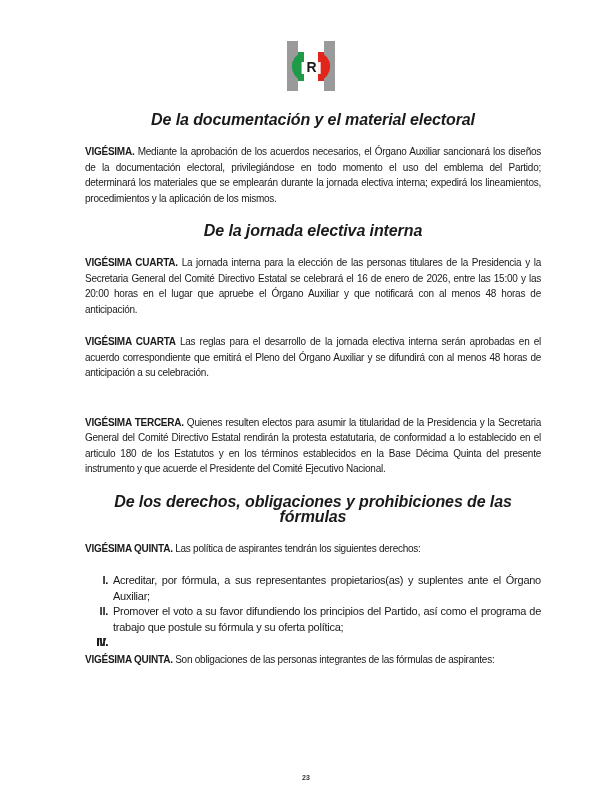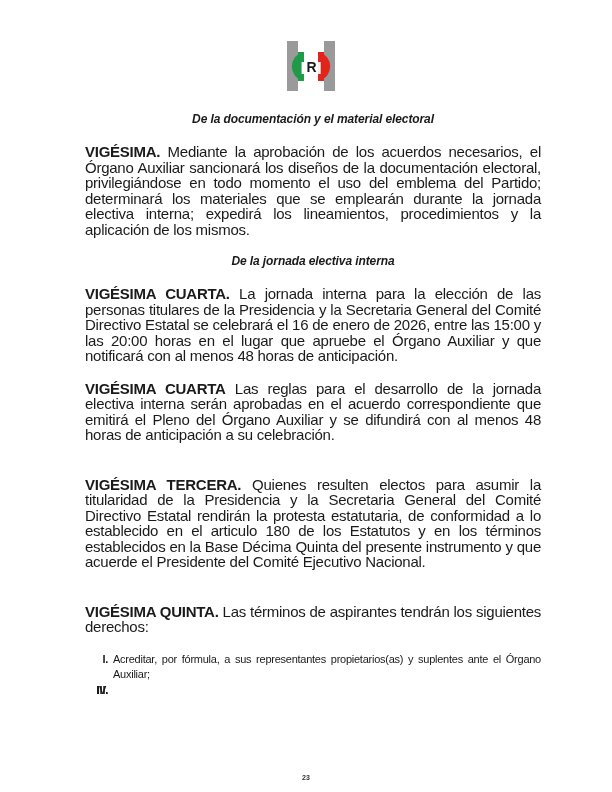--- a/index.html
+++ b/index.html
@@ -1,22 +1,22 @@
 <!DOCTYPE html>
 <html><head>
 <meta charset="utf-8">
 <style>
   html, body { margin: 0; padding: 0; background: #ffffff; }
   body { width: 612px; height: 792px; position: relative; overflow: hidden;
          font-family: "Liberation Sans", sans-serif; color: #1a1a1a; }
   .logo { position: absolute; left: 287px; top: 41px; width: 48px; height: 50px; }
   .page { position: absolute; left: 85px; top: 112px; width: 456px; }
-  .heading { text-align: center; font-weight: bold; font-style: italic; font-size: 12px;
+  .heading { text-align: center; font-weight: bold; font-style: italic; font-size: 16px;
              line-height: 15px; margin: 0; letter-spacing: -0.1px; }
-  .para { text-align: justify; font-size: 15px; line-height: 15.5px; margin: 0;
+  .para { text-align: justify; font-size: 10px; line-height: 15.5px; margin: 0;
           letter-spacing: -0.25px; font-stretch: condensed; }
   .para .lead { font-weight: bold; }
   .gap-h { height: 17px; }
   .gap-p { height: 17px; }
   .list { margin: 0; padding: 0; list-style: none; }
   .list li { position: relative; padding-left: 28px; text-align: justify; font-size: 11px;
              line-height: 15.5px; letter-spacing: -0.25px; }
   .list li .num { position: absolute; left: 0; width: 23px; text-align: right; font-weight: bold; }
   .pagenum { position: absolute; top: 774px; left: 0; width: 612px; text-align: center;
              font-size: 7px; font-weight: bold; color: #333; }
@@ -47,26 +47,29 @@
   <div class="gap-h"></div>
   <p class="para"><span class="lead">VIGÉSIMA CUARTA.</span><span> La jornada interna para la elección de las personas titulares de la Presidencia y la Secretaria General del Comité Directivo Estatal se celebrará el 16 de enero de 2026, entre las 15:00 y las 20:00 horas en el lugar que apruebe el Órgano Auxiliar y que notificará con al menos 48 horas de anticipación.</span></p>
   <div class="gap-p"></div>
   <p class="para"><span class="lead">VIGÉSIMA CUARTA</span><span> Las reglas para el desarrollo de la jornada electiva interna serán aprobadas en el acuerdo correspondiente que emitirá el Pleno del Órgano Auxiliar y se difundirá con al menos 48 horas de anticipación a su celebración.</span></p>
   <div class="gap-p"></div>
 
   <div class="gap-h"></div>
   <p class="para"><span class="lead">VIGÉSIMA TERCERA.</span><span> Quienes resulten electos para asumir la titularidad de la Presidencia y la Secretaria General del Comité Directivo Estatal rendirán la protesta estatutaria, de conformidad a lo establecido en el articulo 180 de los  Estatutos y en los términos establecidos en la Base Décima Quinta del presente instrumento y que acuerde el Presidente del Comité Ejecutivo Nacional.</span></p>
   <div class="gap-p"></div>
 
+  <h2 class="heading">De los derechos, obligaciones y prohibiciones de las fórmulas</h2>
   <div class="gap-h"></div>
-  <p class="para"><span class="lead">VIGÉSIMA QUINTA.</span><span> Las términos de aspirantes tendrán los siguientes derechos:</span></p>
+  <p class="para"><span class="lead">VIGÉSIMA QUINTA.</span><span> Las política de aspirantes tendrán los siguientes derechos:</span></p>
   <div class="gap-p"></div>
 
   <ol class="list">
     <li><span class="num">I.</span><span>Acreditar, por fórmula, a sus representantes propietarios(as) y suplentes ante el Órgano Auxiliar;</span></li>
+    <li><span class="num">II.</span><span>Promover el voto a su favor difundiendo los principios del Partido, así como el programa de trabajo que postule su fórmula y su oferta política;</span></li>
     <li><span class="num">III.</span></li>
     <li><span class="num">IV.</span></li>
   </ol>
   <div class="gap-p"></div>
 
+  <p class="para"><span class="lead">VIGÉSIMA QUINTA.</span><span> Son obligaciones de las personas integrantes de las fórmulas de aspirantes:</span></p>
 </div>
 
 <div class="pagenum">23</div>
 
 </body></html>

